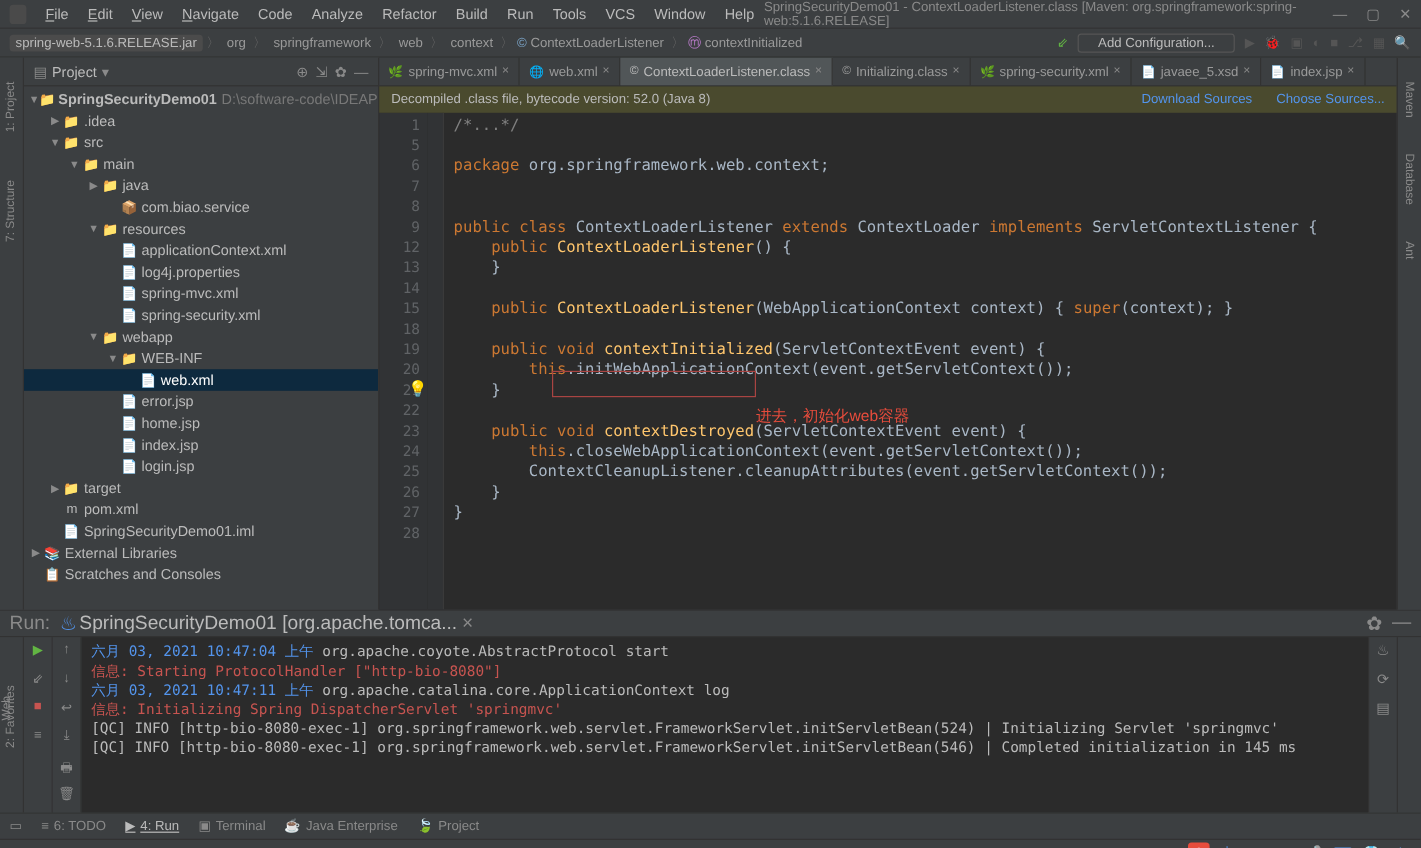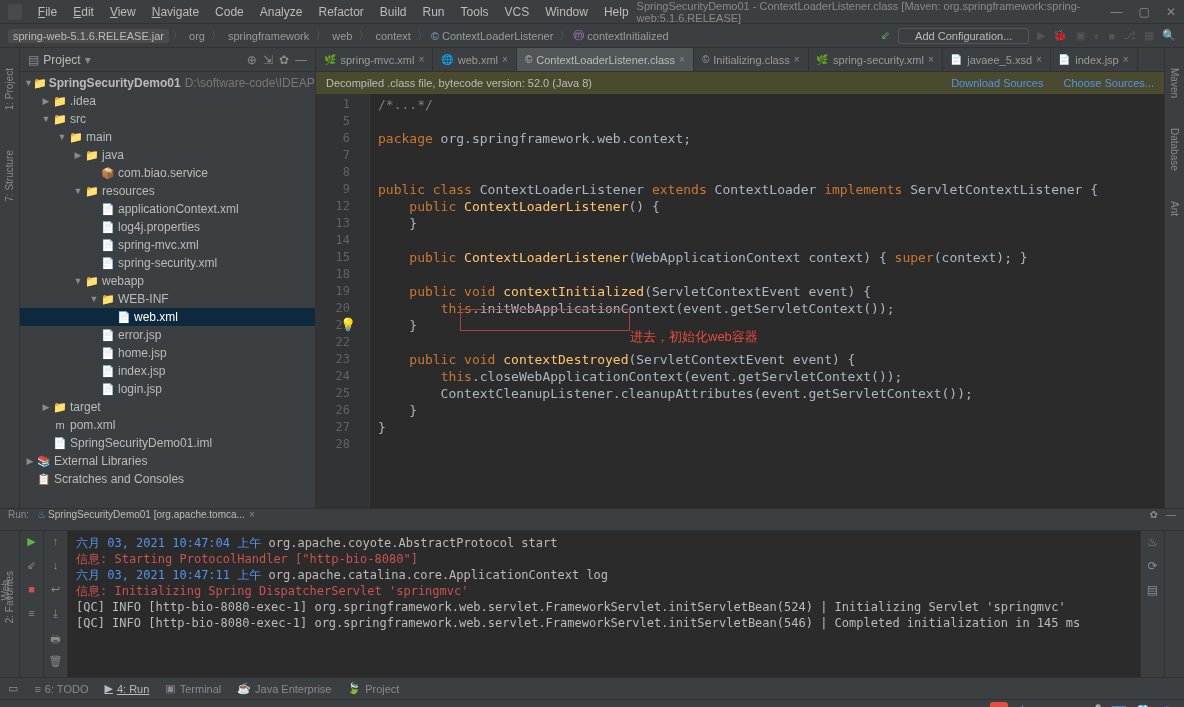--- a/index.html
+++ b/index.html
@@ -50,21 +50,21 @@
 .marker-gutter { width: 14px; background: #313335; border-right: 1px solid #3a3a3a; }
 .code { flex: 1; padding: 2px 0 0 8px; font-family: Consolas, monospace; font-size: 13px; line-height: 17px; color: #a9b7c6; position: relative; }
 .code .kw { color: #cc7832; }
 .code .mtd { color: #ffc66d; }
 .code .cmt { color: #808080; }
 .code .highlight-box { border: 1px solid #a94442; position: absolute; }
 .code .annotation { position: absolute; color: #e74c3c; font-family: "Microsoft YaHei", sans-serif; font-size: 13px; }
 .right-gutter { width: 20px; background: #3c3f41; border-left: 1px solid #323232; display: flex; flex-direction: column; align-items: center; padding-top: 20px; gap: 30px; }
 .right-gutter .vlabel { writing-mode: vertical-rl; font-size: 10px; color: #8a8a8a; }
 .bottom-panel { height: 169px; border-top: 1px solid #323232; display: flex; flex-direction: column; }
-.run-header { height: 22px; background: #3c3f41; display: flex; padding: 0 8px; font-size: 10px; border-bottom: 1px solid #323232; }
+.run-header { height: 22px; background: #3c3f41; display: flex; align-items: center; padding: 0 8px; font-size: 16px; border-bottom: 1px solid #323232; }
 .run-header .run-title { color: #8a8a8a; margin-right: 8px; }
 .run-header .run-config { color: #bbbbbb; }
 .run-header .run-icons { margin-left: auto; display: flex; gap: 8px; color: #8a8a8a; }
 .run-body { flex: 1; display: flex; }
 .run-left-tb { width: 24px; background: #3c3f41; border-right: 1px solid #323232; display: flex; flex-direction: column; align-items: center; padding-top: 4px; gap: 8px; }
 .run-left-tb .btn { width: 16px; height: 16px; color: #8a8a8a; text-align: center; font-size: 11px; }
 .run-left-tb .btn.play { color: #62b543; }
 .run-left-tb .btn.stop { color: #c75450; }
 .run-second-tb { width: 24px; background: #3c3f41; border-right: 1px solid #323232; display: flex; flex-direction: column; align-items: center; padding-top: 4px; gap: 8px; }
 .run-second-tb .btn { width: 16px; height: 16px; color: #8a8a8a; text-align: center; font-size: 11px; }
@@ -362,21 +362,21 @@
 <div>&nbsp;&nbsp;&nbsp;&nbsp;&nbsp;&nbsp;&nbsp;&nbsp;<span class="kw">this</span>.initWebApplicationContext(event.getServletContext());</div>
 <div>&nbsp;&nbsp;&nbsp;&nbsp;}</div>
 <div>&nbsp;</div>
 <div>&nbsp;&nbsp;&nbsp;&nbsp;<span class="kw">public void</span> <span class="mtd">contextDestroyed</span>(ServletContextEvent event) {</div>
 <div>&nbsp;&nbsp;&nbsp;&nbsp;&nbsp;&nbsp;&nbsp;&nbsp;<span class="kw">this</span>.closeWebApplicationContext(event.getServletContext());</div>
 <div>&nbsp;&nbsp;&nbsp;&nbsp;&nbsp;&nbsp;&nbsp;&nbsp;ContextCleanupListener.cleanupAttributes(event.getServletContext());</div>
 <div>&nbsp;&nbsp;&nbsp;&nbsp;}</div>
 <div>}</div>
 <div>&nbsp;</div>
         <div class="highlight-box" style="left:90px;top:215px;width:170px;height:22px"></div>
-        <div class="annotation" style="left:260px;top:234px">进去，初始化web容器</div>
+        <div class="annotation" style="left:260px;top:244px">进去，初始化web容器</div>
         <span style="position:absolute;left:-30px;top:222px;color:#ffc66d">💡</span>
       </div>
     </div>
   </div>
 
   <div class="right-gutter">
     <div class="vlabel">Maven</div>
     <div class="vlabel">Database</div>
     <div class="vlabel">Ant</div>
   </div>

